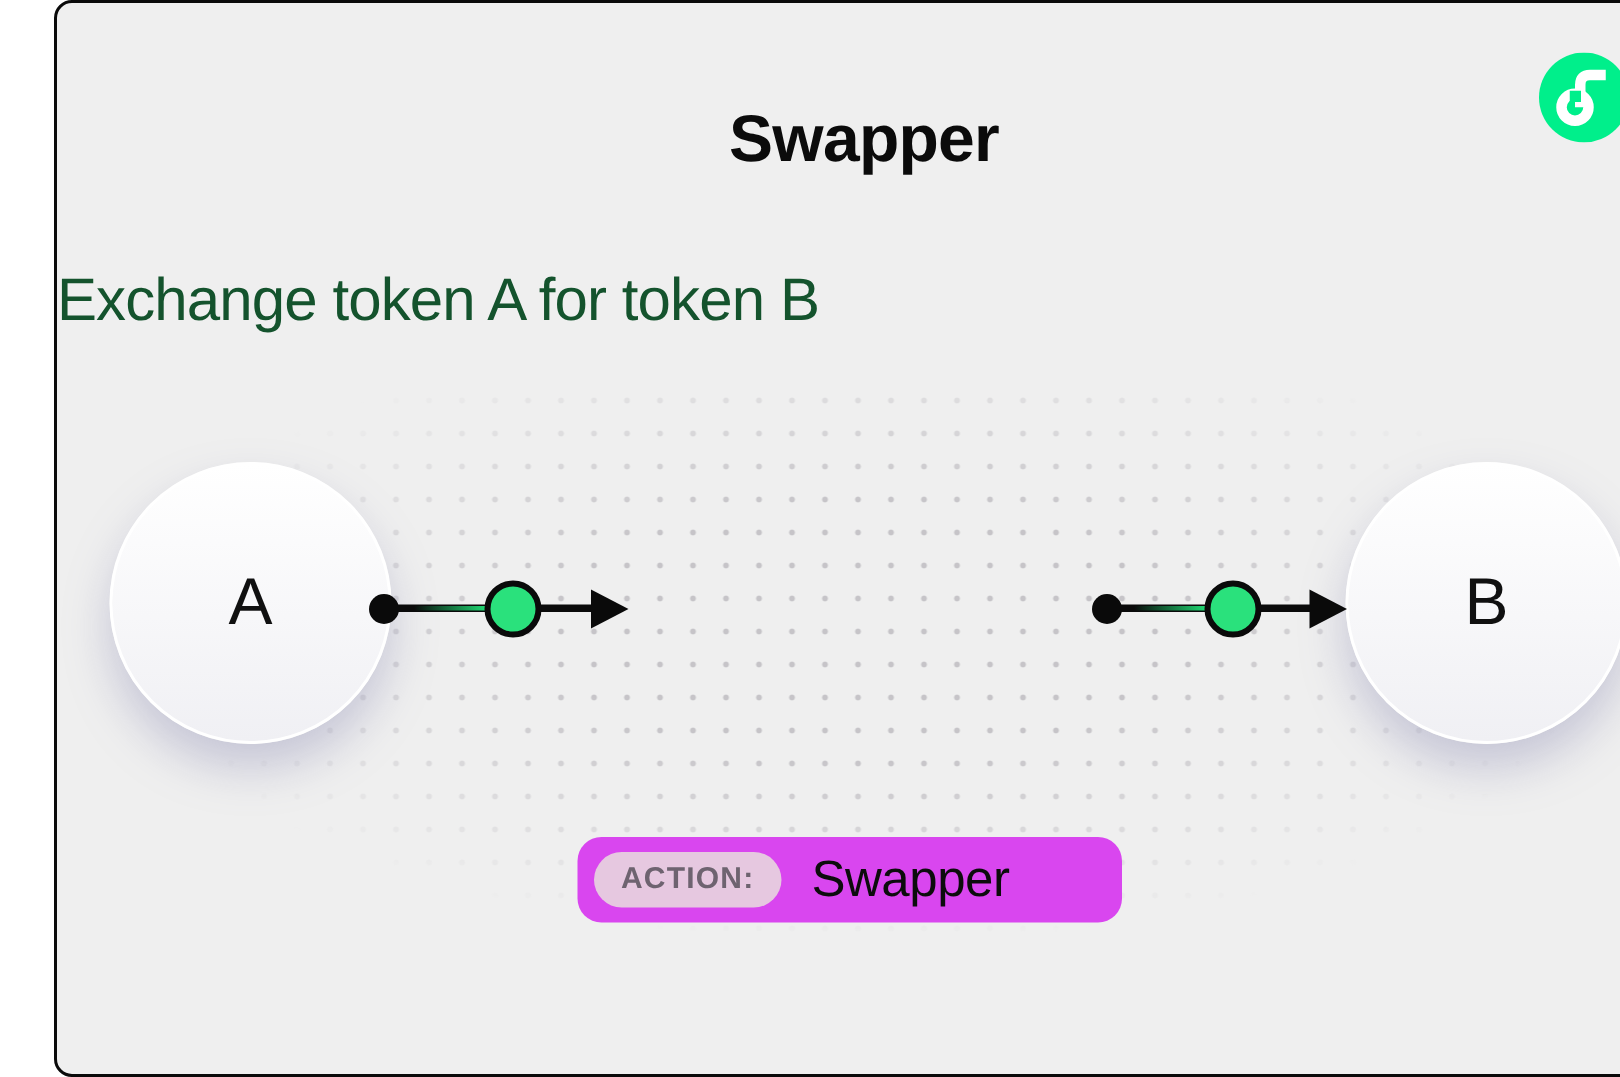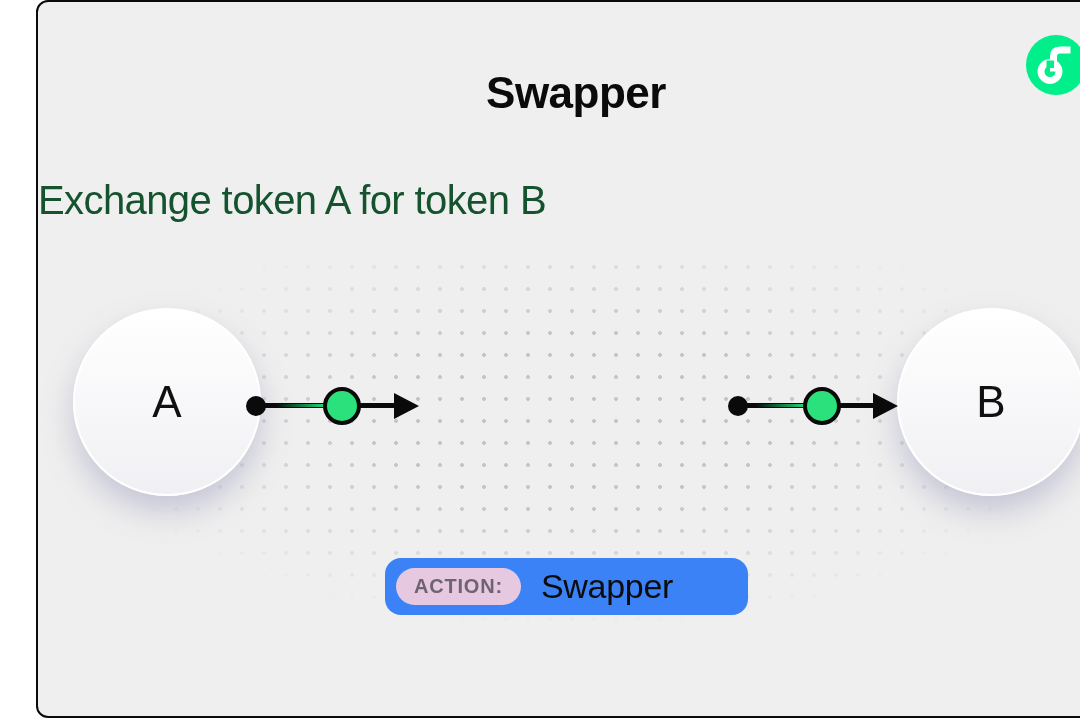--- a/index.html
+++ b/index.html
@@ -39,21 +39,21 @@
   .edge-line{position:absolute;height:5px;background:#0a0a0a;}
   .edge-green-seg{position:absolute;height:3px;
                   background:linear-gradient(to right,rgba(10,10,10,0),#1fd973);}
   .port{position:absolute;width:30px;height:30px;border-radius:50%;
         background:#2ae17c;border:4px solid #0a0a0a;}
   .arrow-head{position:absolute;width:0;height:0;
               border-top:13px solid transparent;border-bottom:13px solid transparent;
               border-left:25px solid #0a0a0a;}
   
   .badge{position:absolute;left:347px;top:556px;width:363px;height:57px;
-         border-radius:16px;background:#3b82f6;display:flex;align-items:center;}
+         border-radius:16px;background:#d946ef;display:flex;align-items:center;}
   .badge-pill{margin-left:11px;height:37px;padding:0 18px;border-radius:19px;
               background:#e6c8e0;display:flex;align-items:center;}
   .badge-pill .lbl{font-size:20px;font-weight:600;letter-spacing:.8px;color:#6e6370;}
   .badge-value{margin-left:20px;font-size:34px;color:#0c0c0c;letter-spacing:-.3px;}
 </style>
 </head>
 <body>
 
 <div class="frame">
 

